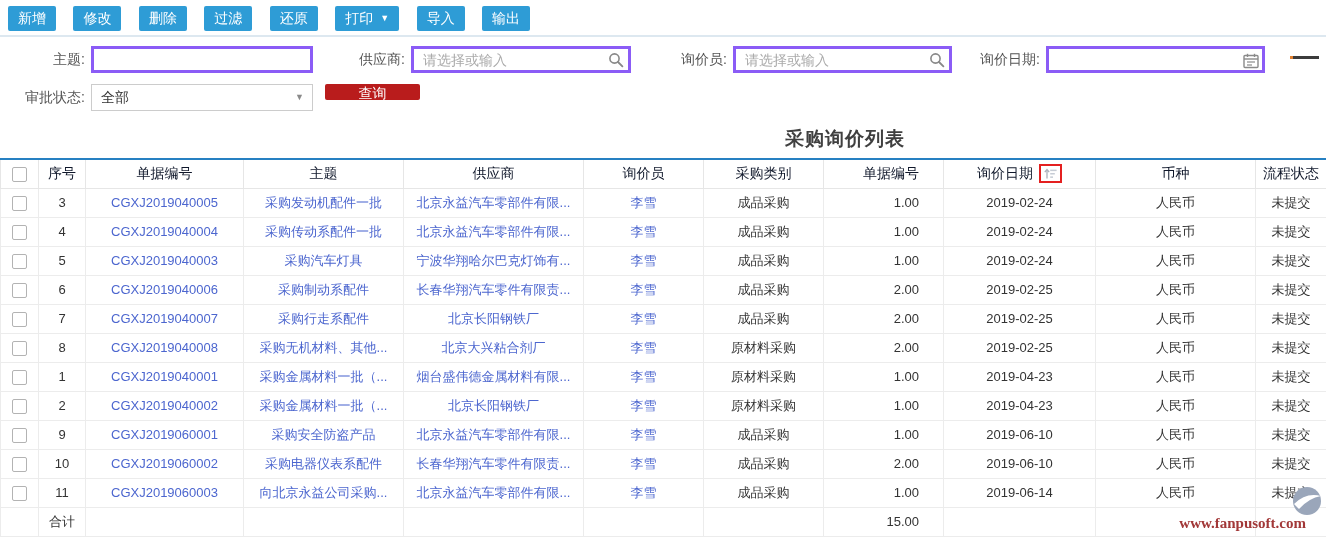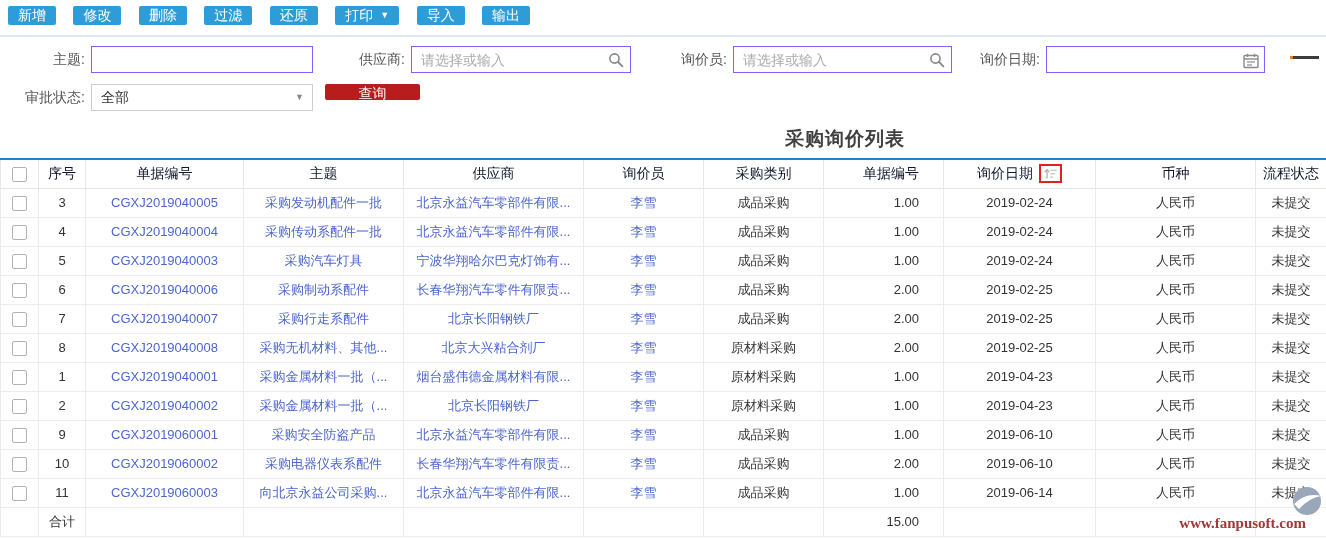--- a/index.html
+++ b/index.html
@@ -8,31 +8,31 @@
     font-family:"Liberation Sans","DejaVu Sans",sans-serif;color:#333;
   }
   
   .toolbar{
     position:absolute;top:0;left:0;width:1326px;height:37px;box-sizing:border-box;
     padding:6px 0 0 8px;border-bottom:2px solid #dde8f0;background:#fff;
   }
   .btn{
     display:inline-flex;align-items:center;justify-content:center;
     background:#2e9cd6;color:#fff;border:none;border-radius:2px;
-    height:19px;padding:0 10px;margin-right:13px;font-size:14px;
+    height:25px;padding:0 10px;margin-right:13px;font-size:14px;
     font-family:Liberation Sans, sans-serif;cursor:pointer;vertical-align:top;
   }
   .btn .caret{font-size:9px;margin-left:7px;line-height:1;}
   
   .filter-label{
     position:absolute;height:27px;line-height:27px;font-size:14px;color:#555;
     text-align:right;white-space:nowrap;
   }
   .f-input{
-    position:absolute;box-sizing:border-box;height:27px;border:1px solid #8b5cf6;
+    position:absolute;box-sizing:border-box;height:27px;border:3px solid #8b5cf6;
     background:#fff;font-size:14px;color:#333;padding:0 26px 0 9px;
     font-family:inherit;outline:none;
   }
   .f-input.plain{padding-right:9px;}
   .f-input::placeholder{color:#aaa;}
   .icon-in-field{position:absolute;top:52px;width:16px;height:16px;pointer-events:auto;}
   .select{
     position:absolute;box-sizing:border-box;height:27px;border:1px solid #ccc;background:#fff;
     font-size:14px;color:#333;line-height:25px;padding:0 15px 0 9px;cursor:pointer;
   }

